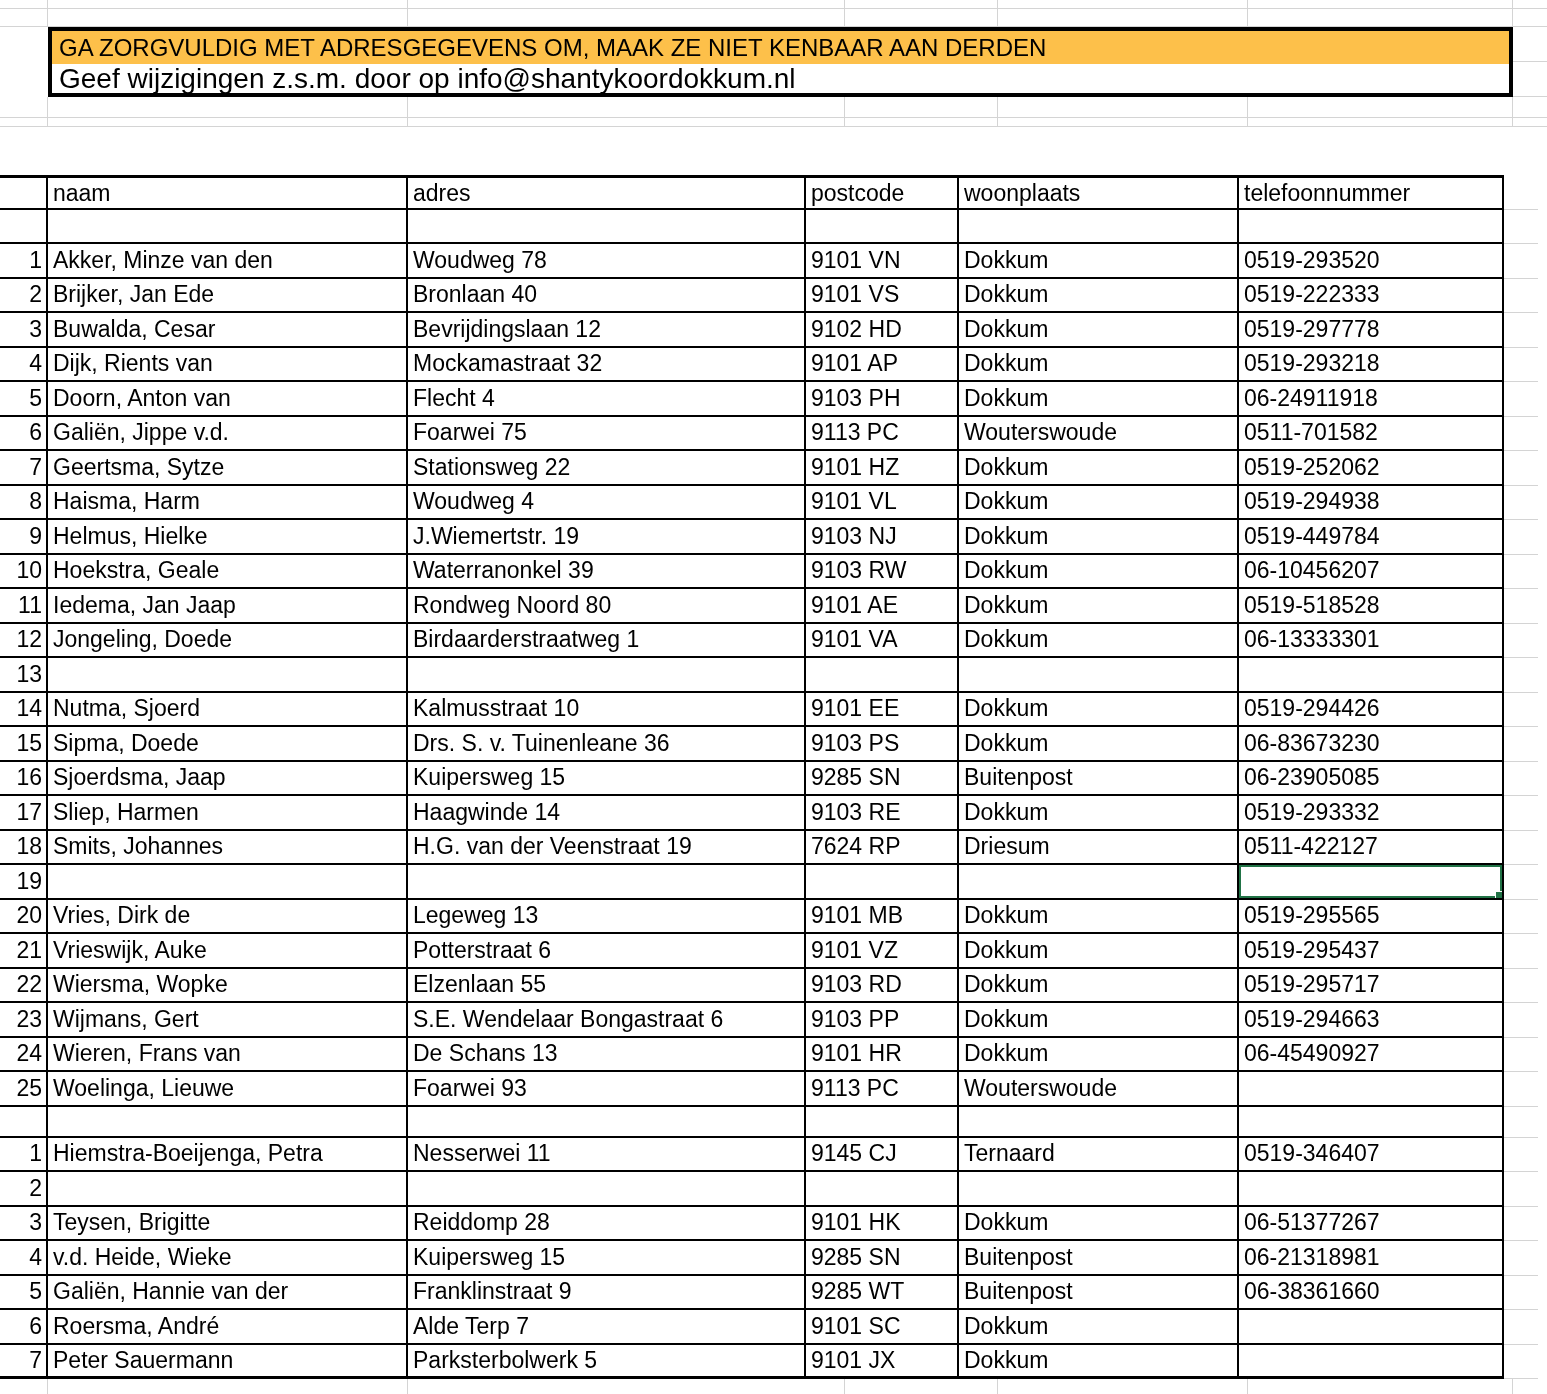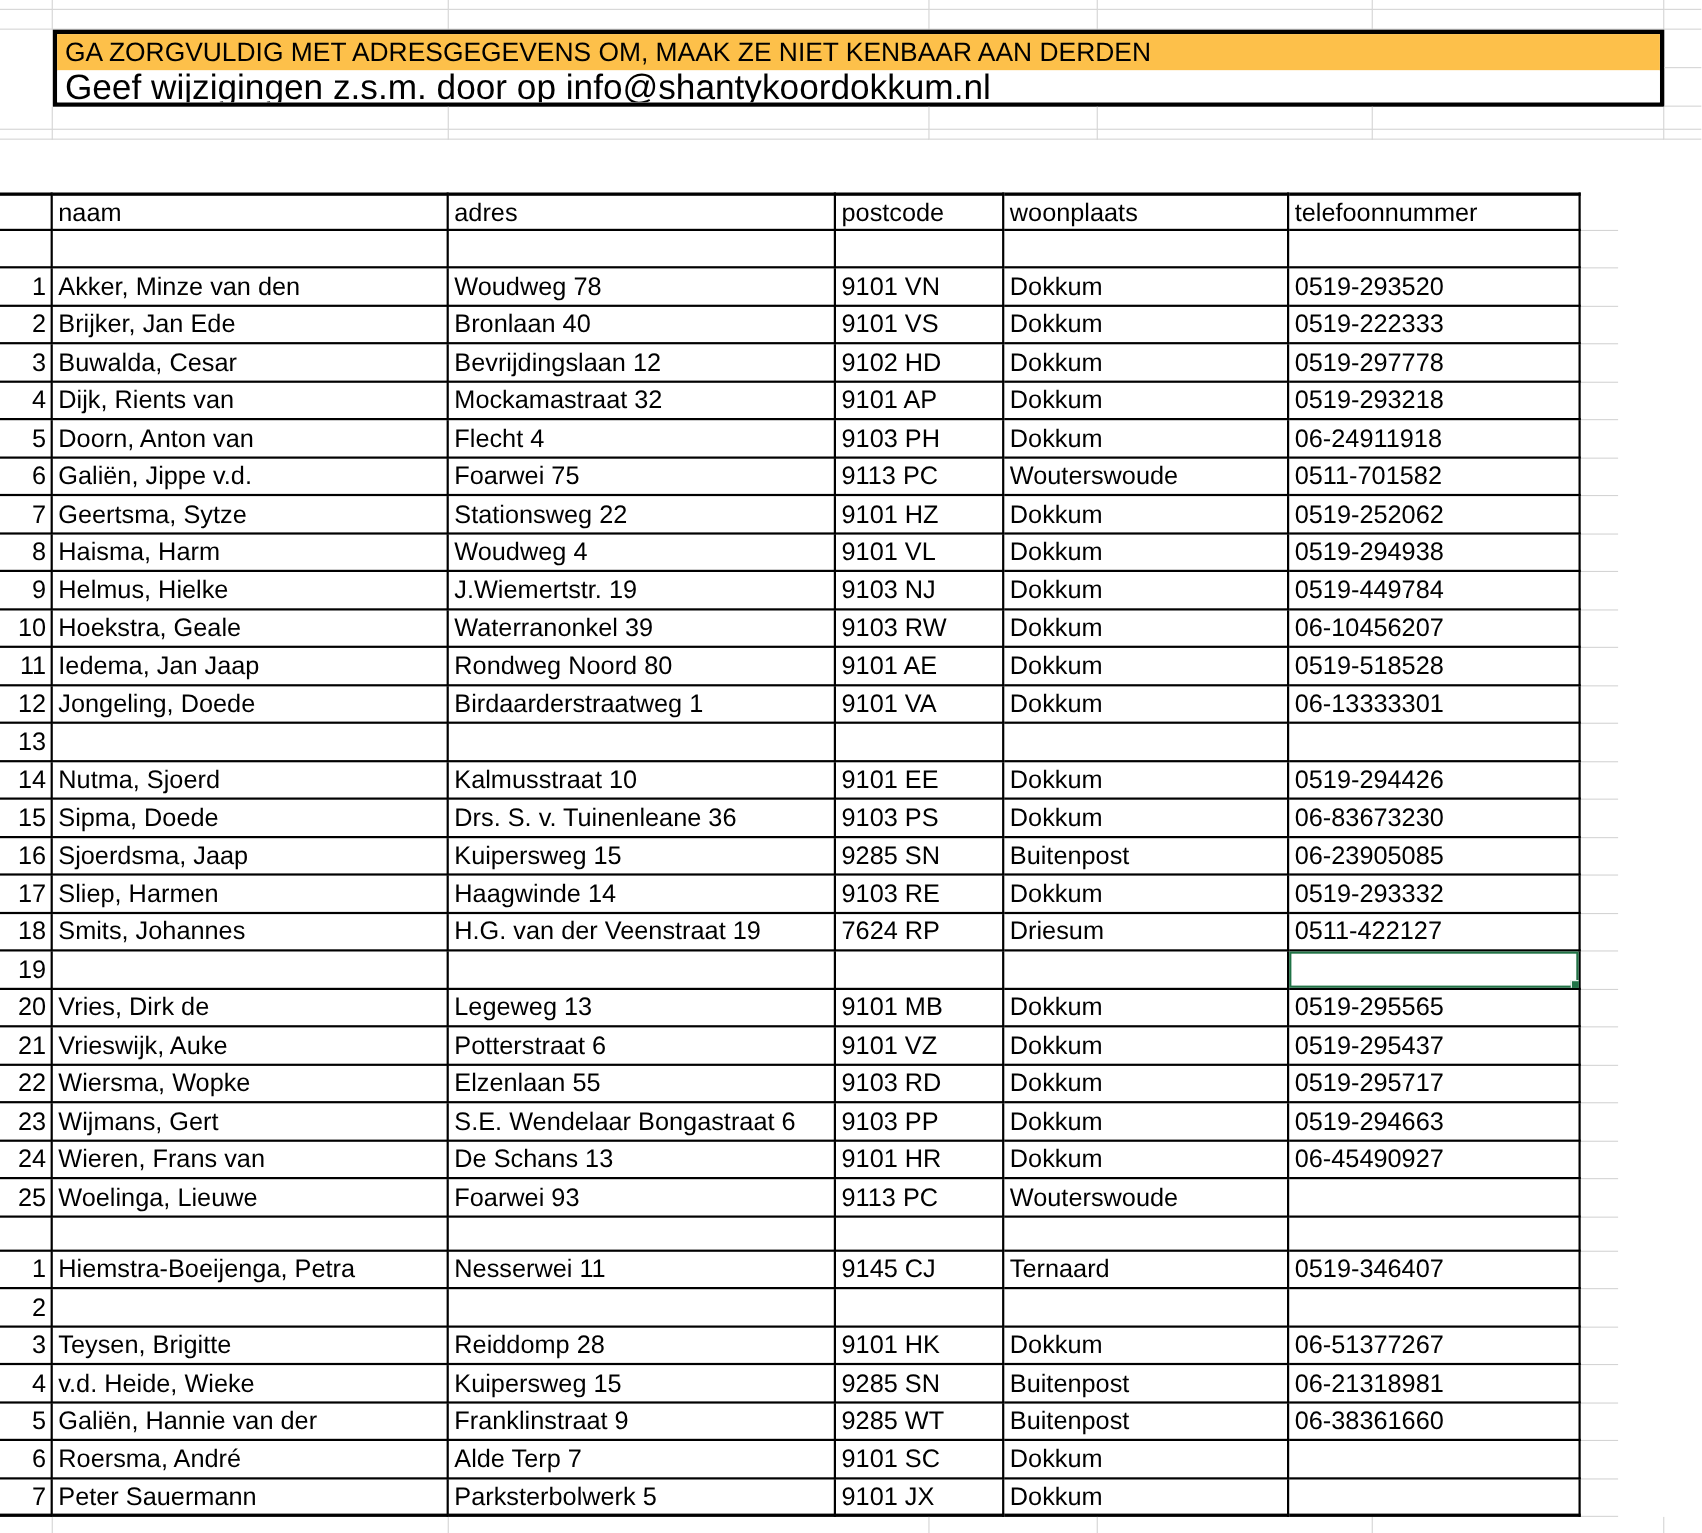--- a/index.html
+++ b/index.html
@@ -22,38 +22,38 @@
   .gc.w-woon{width:250px;}
   .gc.w-tel{width:265px;}
   .gc.w-gut{width:34px;border-right:none;}
   
   .banner-row{display:flex;width:1547px;}
   .banner{
     margin-left:48px;width:1465px;height:70px;
     border:4px solid #000;
   }
   .banner .line1{height:33px;line-height:33px;padding-left:7px;font-size:24px;white-space:nowrap;overflow:hidden;}
-  .banner .line2{height:29px;line-height:30px;padding-left:7px;font-size:32px;background:#fff;white-space:nowrap;overflow:hidden;}
+  .banner .line2{height:29px;line-height:30px;padding-left:7px;font-size:28px;background:#fff;white-space:nowrap;overflow:hidden;}
   .banner-gutter{width:34px;display:flex;flex-direction:column;}
   .banner-gutter div{flex:1;border-bottom:1px solid #d4d4d4;}
   
   .btable{width:1547px;margin-top:48px;}
   .t-row{display:flex;width:1547px;}
   .t-row .tc{
     border-right:2px solid #000;border-bottom:2px solid #000;
     padding:0 5px;white-space:nowrap;overflow:hidden;
     display:flex;align-items:center;
   }
   .t-row.first .tc{border-top:3px solid #000;}
   .t-row.last .tc{border-bottom:3px solid #000;}
   .tc.w-num{width:48px;justify-content:flex-end;padding-right:4px;}
   .tc.w-naam{width:360px;}
-  .tc.w-adres{width:352px;}
+  .tc.w-adres{width:398px;}
   .tc.w-post{width:153px;}
-  .tc.w-woon{width:259px;}
+  .tc.w-woon{width:280px;}
   .tc.w-tel{width:265px;position:relative;}
   .t-row .w-gut{width:34px;border-right:none;border-bottom:1px solid #d4d4d4;}
   .h-row .tc{height:35px;}
   .e-row .tc{height:34px;}
   .d-row .tc{height:34.5px;}
   .sep-row .tc{height:31px;}
   
   .sel-border{
     position:absolute;left:-2px;top:-2px;right:-2px;bottom:-2px;
     border:4px solid var(--sel-color,#217346);

